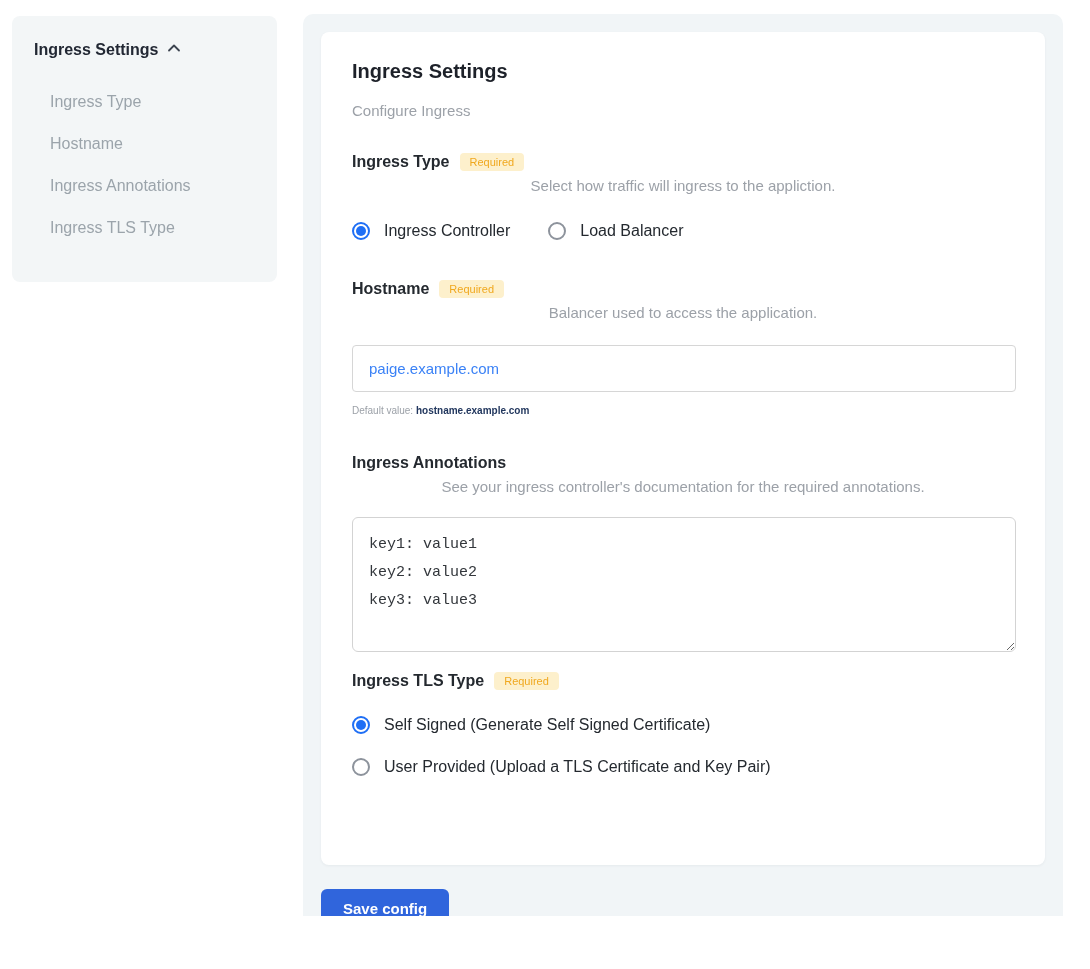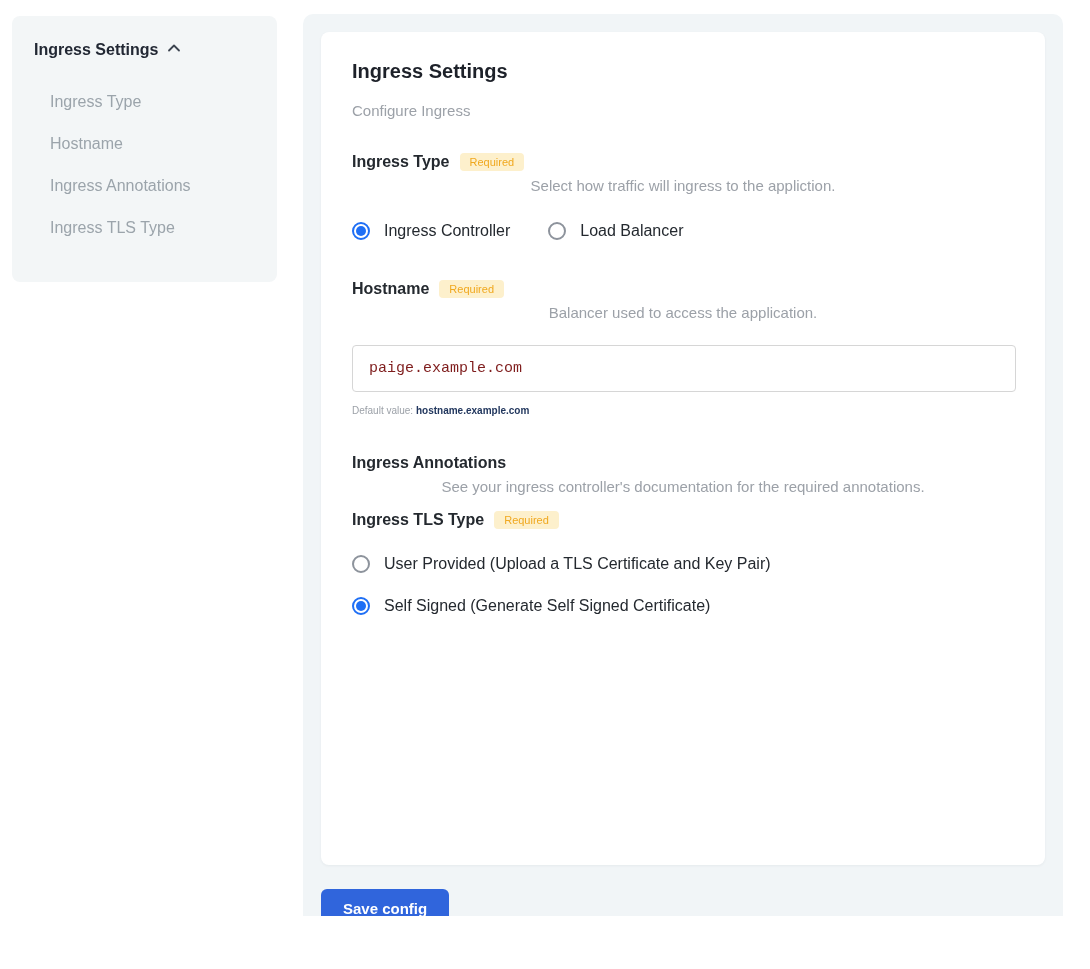--- a/index.html
+++ b/index.html
@@ -141,22 +141,22 @@
 
   
   .text-input {
     margin-top: 24px;
     width: 664px;
     height: 47px;
     border: 1px solid #d6d6d6;
     border-radius: 4px;
     padding: 0 16px;
     font-size: 15px;
-    color: #7f1d1d;
-    font-family: Liberation Mono, monospace;
+    color: #3b82f6;
+    font-family: Liberation Sans, sans-serif;
     background: #ffffff;
     outline: none;
   }
   .default-value-row {
     margin-top: 13px;
     font-size: 10px;
     color: #9ca1a8;
   }
   .default-value-link {
     font-weight: bold;
@@ -251,39 +251,42 @@
         <div class="section-desc">Balancer used to access the application.</div>
         <input class="text-input" type="text" value="paige.example.com" style="">
         <div class="default-value-row"><span>Default value: </span><span class="default-value-link">hostname.example.com</span></div>
       </div>
 
       <div class="section" style="margin-top:38px;">
         <div class="section-head">
           <span class="section-label">Ingress Annotations</span>
         </div>
         <div class="section-desc">See your ingress controller's documentation for the required annotations.</div>
+        <textarea class="annotations-textarea" spellcheck="false" style="">key1: value1
+key2: value2
+key3: value3</textarea>
       </div>
 
       <div class="section" style="margin-top:16px;">
         <div class="section-head">
           <span class="section-label">Ingress TLS Type</span>
           <span class="badge">Required</span>
         </div>
         <div class="radio-stack">
           <label class="radio-option">
+            <span class="radio checked">
+                <span class="dot"></span>
+              </span>
+            <span class="radio-option-label">Self Signed (Generate Self Signed Certificate)</span>
+          </label>
+          <label class="radio-option">
             <span class="radio">
                 <span class="dot"></span>
               </span>
             <span class="radio-option-label">User Provided (Upload a TLS Certificate and Key Pair)</span>
-          </label>
-          <label class="radio-option">
-            <span class="radio checked">
-                <span class="dot"></span>
-              </span>
-            <span class="radio-option-label">Self Signed (Generate Self Signed Certificate)</span>
           </label>
         </div>
       </div>
     </section>
 
     <button class="save-btn">Save config</button>
   </main>
 
 </div>
 

